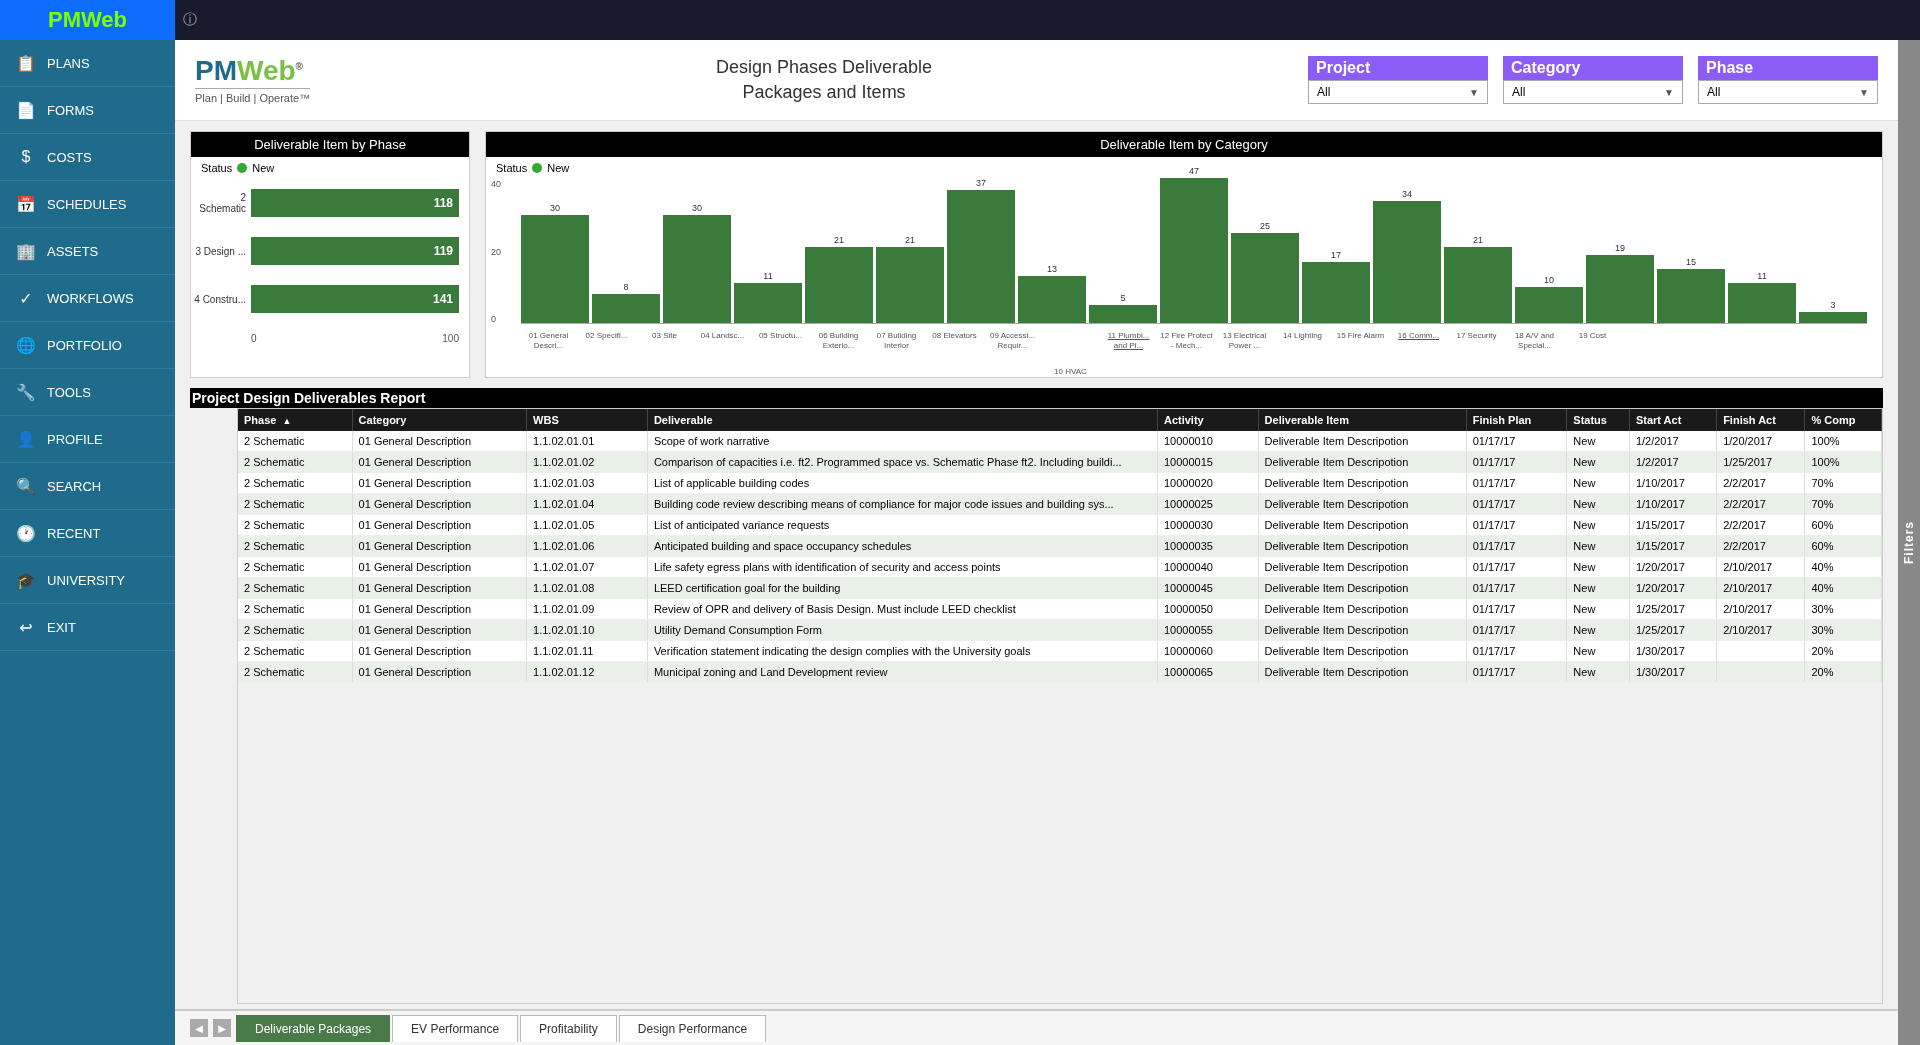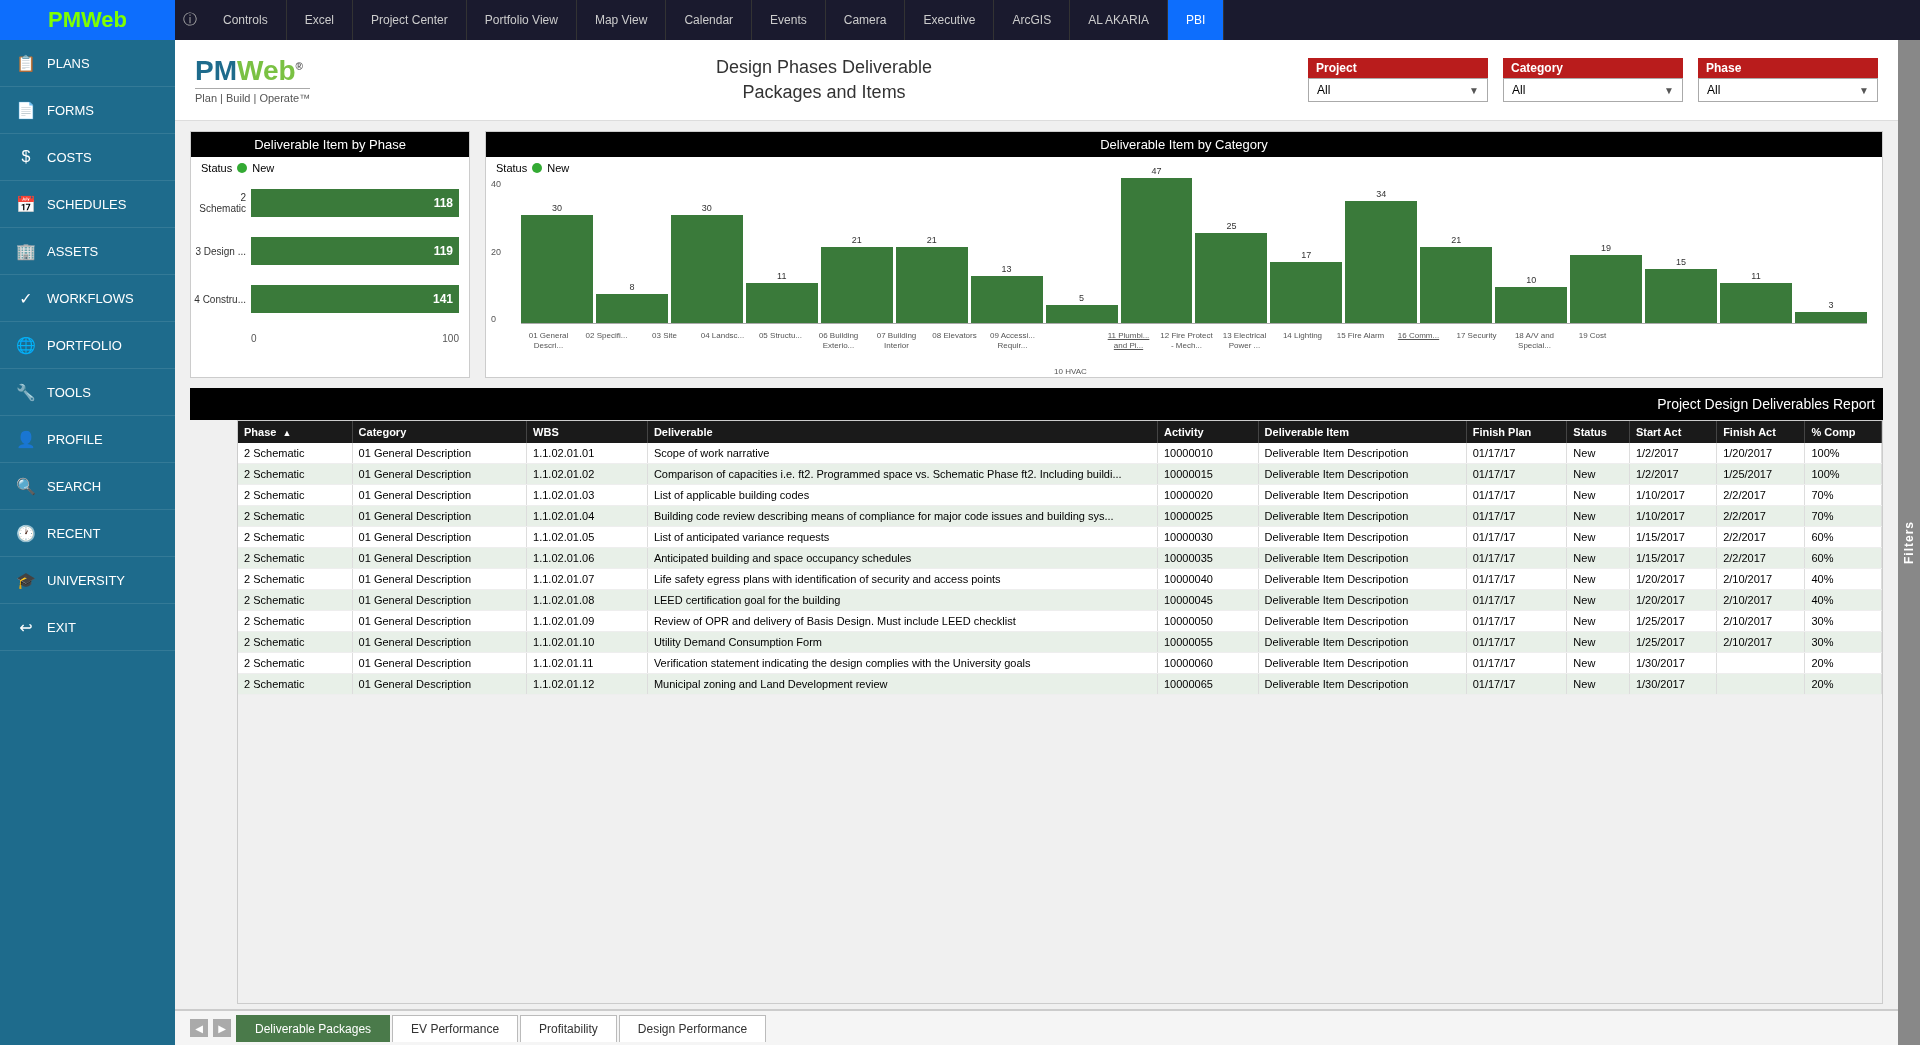--- a/index.html
+++ b/index.html
@@ -133,24 +133,24 @@
       display: flex;
       gap: 15px;
       align-items: flex-end;
     }
     .filter-group {
       display: flex;
       flex-direction: column;
       min-width: 180px;
     }
     .filter-label {
-      background: #b91c1c;
+      background: #8b5cf6;
       color: white;
       padding: 3px 8px;
-      font-size: 12px;
+      font-size: 16px;
       font-weight: bold;
     }
     .filter-select {
       border: 1px solid #aaa;
       padding: 4px 8px;
       font-size: 12px;
       background: white;
       display: flex;
       align-items: center;
       justify-content: space-between;
@@ -262,24 +262,24 @@
     .table-section {
       flex: 1;
       overflow: hidden;
       padding: 0 15px 5px 15px;
       display: flex;
       flex-direction: column;
     }
     .table-title-bar {
       background: black;
       color: white;
-      text-align: right;
-      padding: 8px;
+      text-align: left;
+      padding: 2px;
       font-size: 14px;
-      font-weight: normal;
+      font-weight: bold;
     }
     .table-wrapper {
       flex: 1;
       overflow-y: auto;
       border: 1px solid #ccc;
       position: relative;
       margin-left: 47px;
     }
     table {
       width: 100%;
@@ -390,34 +390,20 @@
 </head>
 <body>
 
 <div class="top-nav">
   <div class="logo-area">
     <span class="logo-text">
       <span class="pm">PM</span><span class="web">Web</span>
     </span>
   </div>
   <div class="info-icon">ⓘ</div>
-  <div class="nav-items">
-    <div class="nav-item">Controls</div>
-    <div class="nav-item">Excel</div>
-    <div class="nav-item">Project Center</div>
-    <div class="nav-item">Portfolio View</div>
-    <div class="nav-item">Map View</div>
-    <div class="nav-item">Calendar</div>
-    <div class="nav-item">Events</div>
-    <div class="nav-item">Camera</div>
-    <div class="nav-item">Executive</div>
-    <div class="nav-item">ArcGIS</div>
-    <div class="nav-item">AL AKARIA</div>
-    <div class="nav-item active">PBI</div>
-  </div>
 </div>
 
 <div class="main-layout">
 
   <div class="sidebar">
     <div class="sidebar-item">
       <span class="sidebar-icon">📋</span>
       <span>PLANS</span>
     </div>
     <div class="sidebar-item">
@@ -573,20 +559,24 @@
               <div class="cat-bar-value">11</div>
               <div class="cat-bar" style="height: 40px;"></div>
             </div>
             <div class="cat-bar-group">
               <div class="cat-bar-value">21</div>
               <div class="cat-bar" style="height: 76px;"></div>
             </div>
             <div class="cat-bar-group">
               <div class="cat-bar-value">21</div>
               <div class="cat-bar" style="height: 76px;"></div>
+            </div>
+            <div class="cat-bar-group">
+              <div class="cat-bar-value">37</div>
+              <div class="cat-bar" style="height: 133px;"></div>
             </div>
             <div class="cat-bar-group">
               <div class="cat-bar-value">13</div>
               <div class="cat-bar" style="height: 47px;"></div>
             </div>
             <div class="cat-bar-group">
               <div class="cat-bar-value">5</div>
               <div class="cat-bar" style="height: 18px;"></div>
             </div>
             <div class="cat-bar-group">

